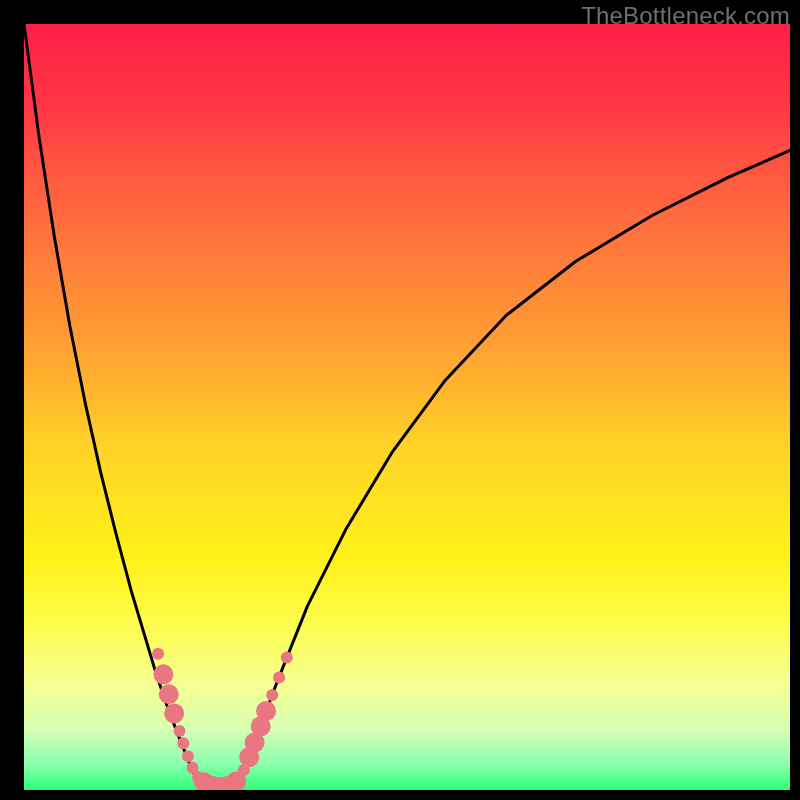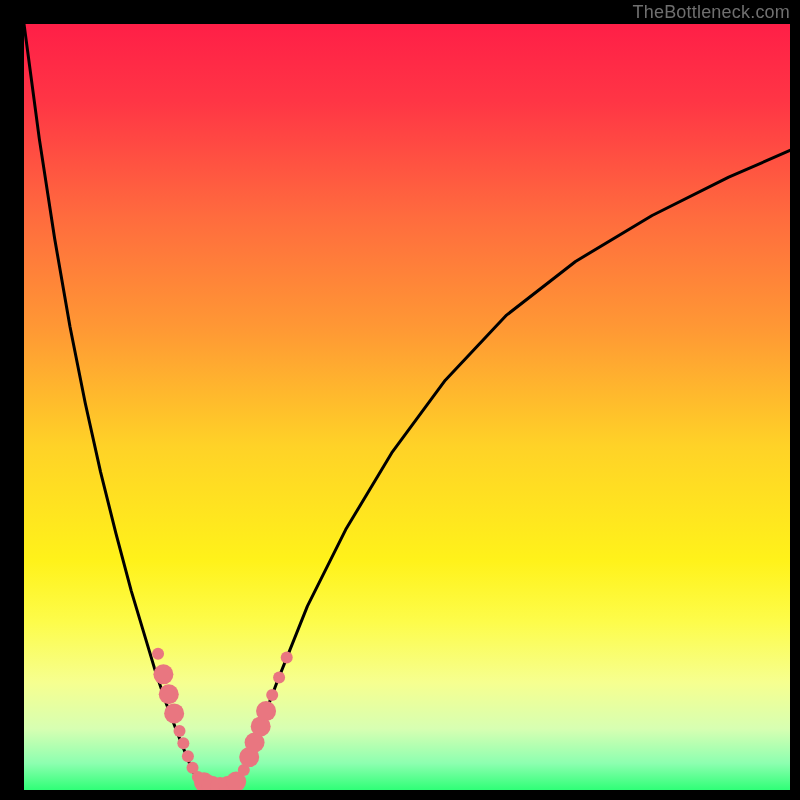--- a/index.html
+++ b/index.html
@@ -19,21 +19,21 @@
     height: 800px;
     background: #000;
   }
   .plot-area {
     position: absolute;
     box-sizing: border-box;
   }
   .watermark {
     position: absolute;
     color: #6f6f6f;
-    font-size: 18px;
+    font-size: 24px;
     font-weight: 400;
     letter-spacing: 0.2px;
     text-align: right;
     white-space: nowrap;
   }
   svg {
     display: block;
   }
 </style>
 </head>

